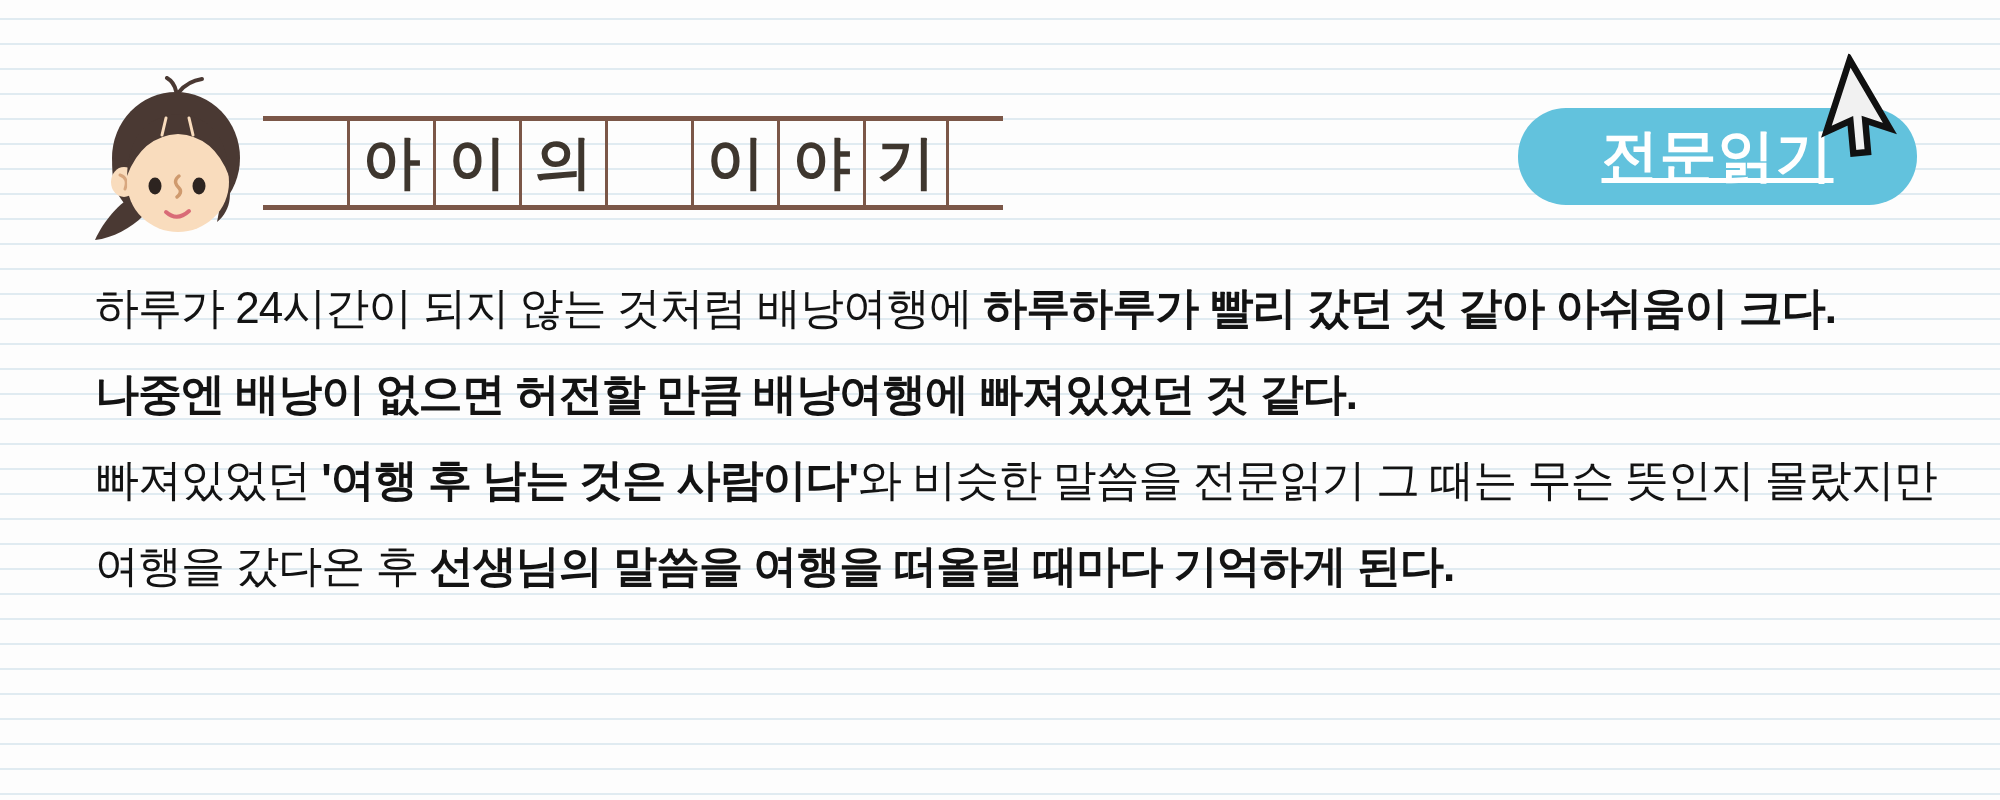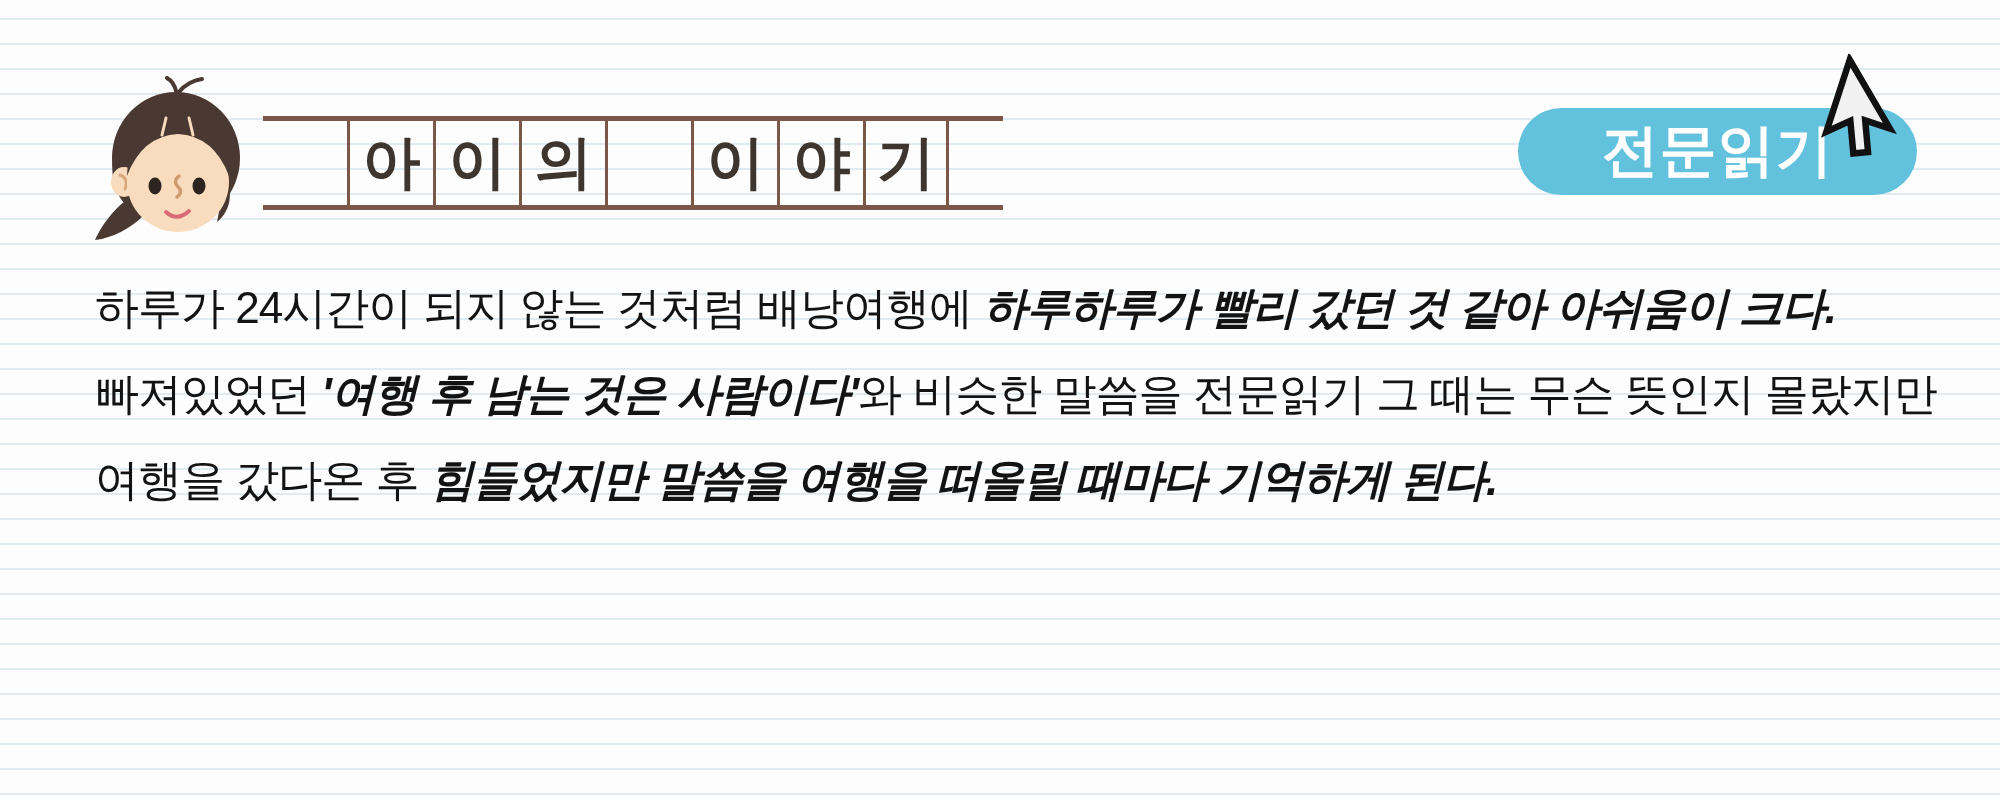--- a/index.html
+++ b/index.html
@@ -32,42 +32,42 @@
     border-left:3px solid #7b5748;
     display:flex;align-items:center;justify-content:center;
     font-family:"Liberation Serif", serif;
     font-size:58px;font-weight:600;color:#3e362e;
     line-height:1;
   }
   .title-cell:last-child{border-right:3px solid #7b5748;}
 
   
   .read-btn{
-    position:absolute;left:1518px;top:108px;width:399px;height:87px;
+    position:absolute;left:1518px;top:108px;width:399px;height:97px;
     background:#62c2dd;border:none;border-radius:48px;
     display:flex;align-items:center;justify-content:center;
     font-family:"Liberation Sans", sans-serif;
     font-size:57px;font-weight:700;color:#ffffff;
-    letter-spacing:1px;cursor:pointer;
+    letter-spacing:1px;cursor:pointer;text-decoration:underline;
   }
 
   
   .cursor{
     position:absolute;left:1832px;top:58px;width:82px;height:108px;
     transform:rotate(18deg);transform-origin:30% 30%;
   }
 
   
   .story{position:absolute;left:95px;top:265px;width:1820px;}
   .story-line{
     height:86px;line-height:86px;
     font-size:44px;color:#131313;letter-spacing:-1px;
     white-space:nowrap;
   }
-  .story-line .bold{font-weight:700;font-style:italic;}
+  .story-line .bold{font-weight:700;}
 </style>
 </head>
 <body>
 
 <div class="page">
 
   <svg class="avatar" viewBox="0 0 152 170">
 
     <path d="M86,16 Q95,5 109,3" fill="none" stroke="#4a3933" stroke-width="4" stroke-linecap="round"></path>
     <path d="M83,15 Q81,6 74,2" fill="none" stroke="#4a3933" stroke-width="4" stroke-linecap="round"></path>
@@ -112,20 +112,23 @@
 
   <svg class="cursor" viewBox="0 0 30 40">
     <polygon points="3,2 3,30 10.2,23.4 15,34.6 20,32.4 15.4,21.6 25,21.6" fill="#f1f1f1" stroke="#111111" stroke-width="2.4" stroke-linejoin="miter"></polygon>
   </svg>
 
   <div class="story">
     <div class="story-line">
       <span>하루가 24시간이 되지 않는 것처럼 배낭여행에 </span><span class="bold">하루하루가 빨리 갔던 것 같아 아쉬움이 크다.</span>
     </div>
     <div class="story-line">
+      <span class="bold">나중엔 배낭이 없으면 허전할 만큼 배낭여행에 빠져있었던 것 같다.</span>
+    </div>
+    <div class="story-line">
       <span>빠져있었던 </span><span class="bold">'여행 후 남는 것은 사람이다'</span><span>와 비슷한 말씀을 전문읽기 그 때는 무슨 뜻인지 몰랐지만</span>
     </div>
     <div class="story-line">
-      <span>여행을 갔다온 후 </span><span class="bold">힘들었지만 말씀을 여행을 떠올릴 때마다 기억하게 된다.</span>
+      <span>여행을 갔다온 후 </span><span class="bold">선생님의 말씀을 여행을 떠올릴 때마다 기억하게 된다.</span>
     </div>
   </div>
 
 </div>
 
 </body></html>

